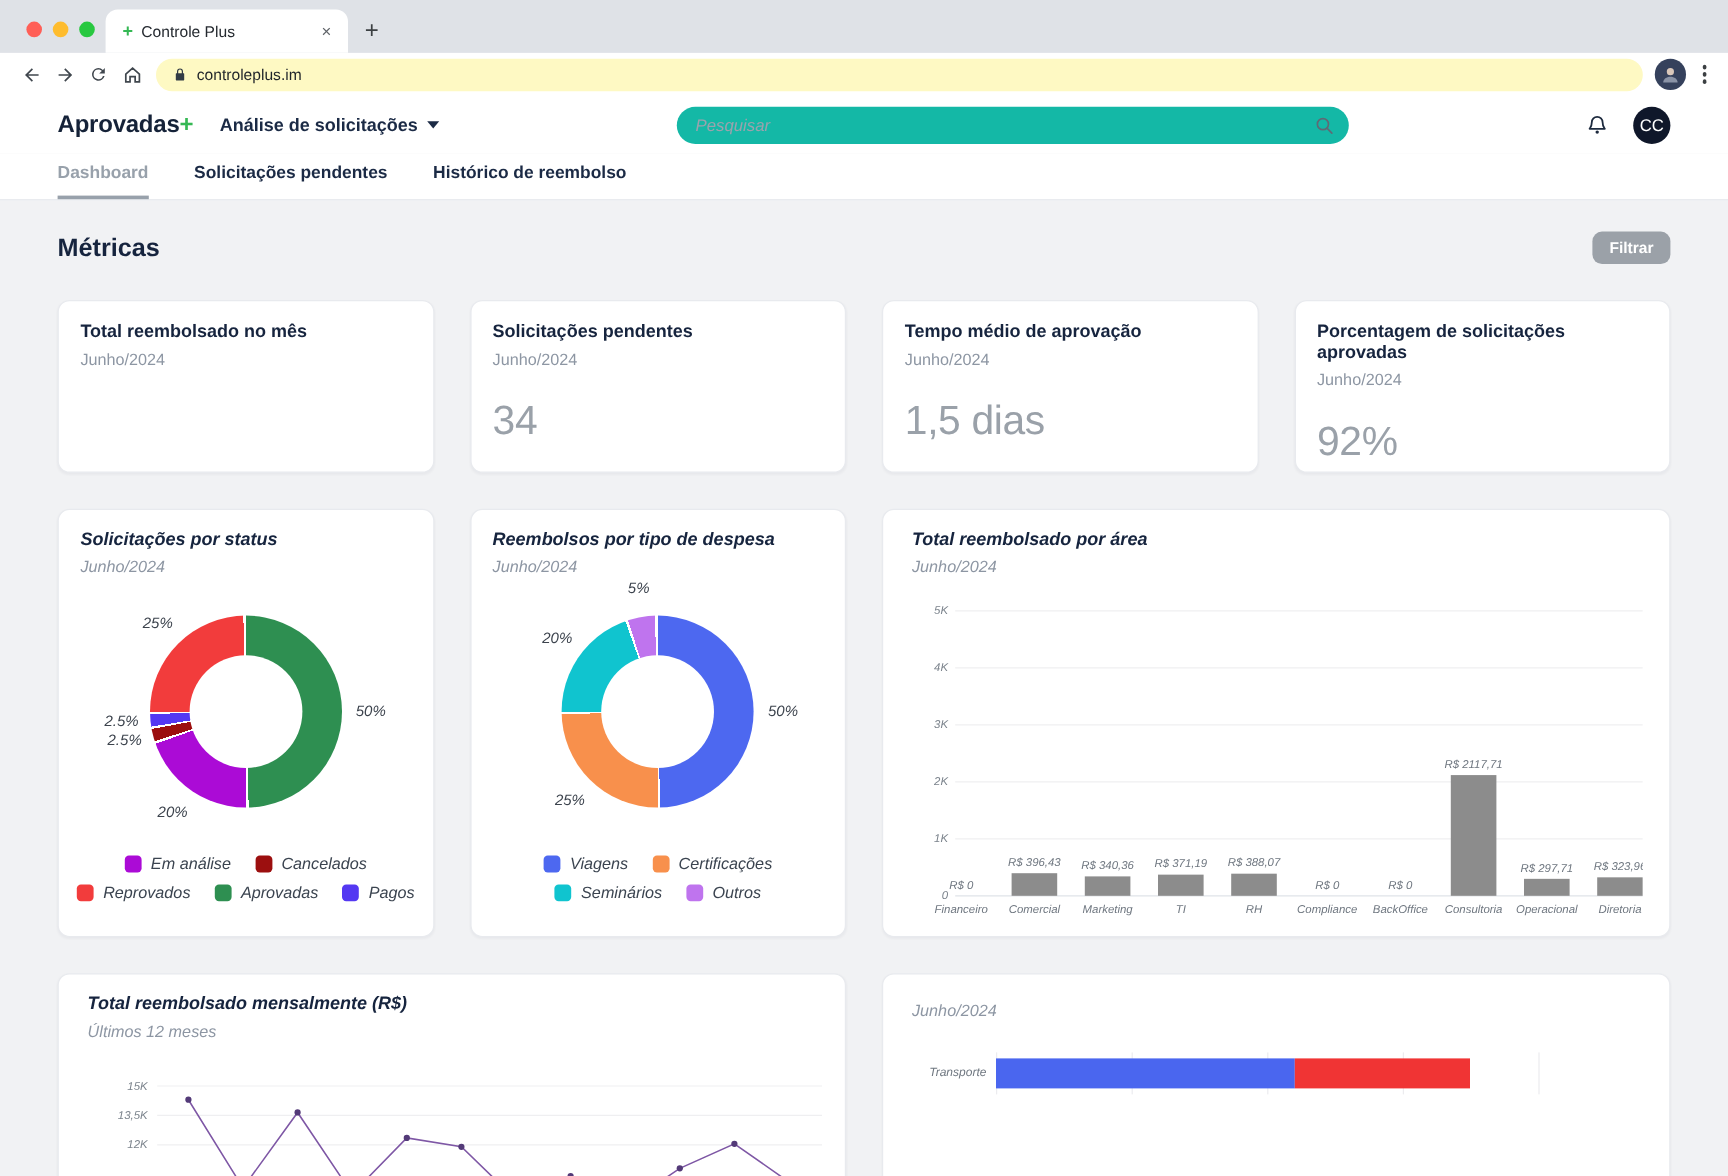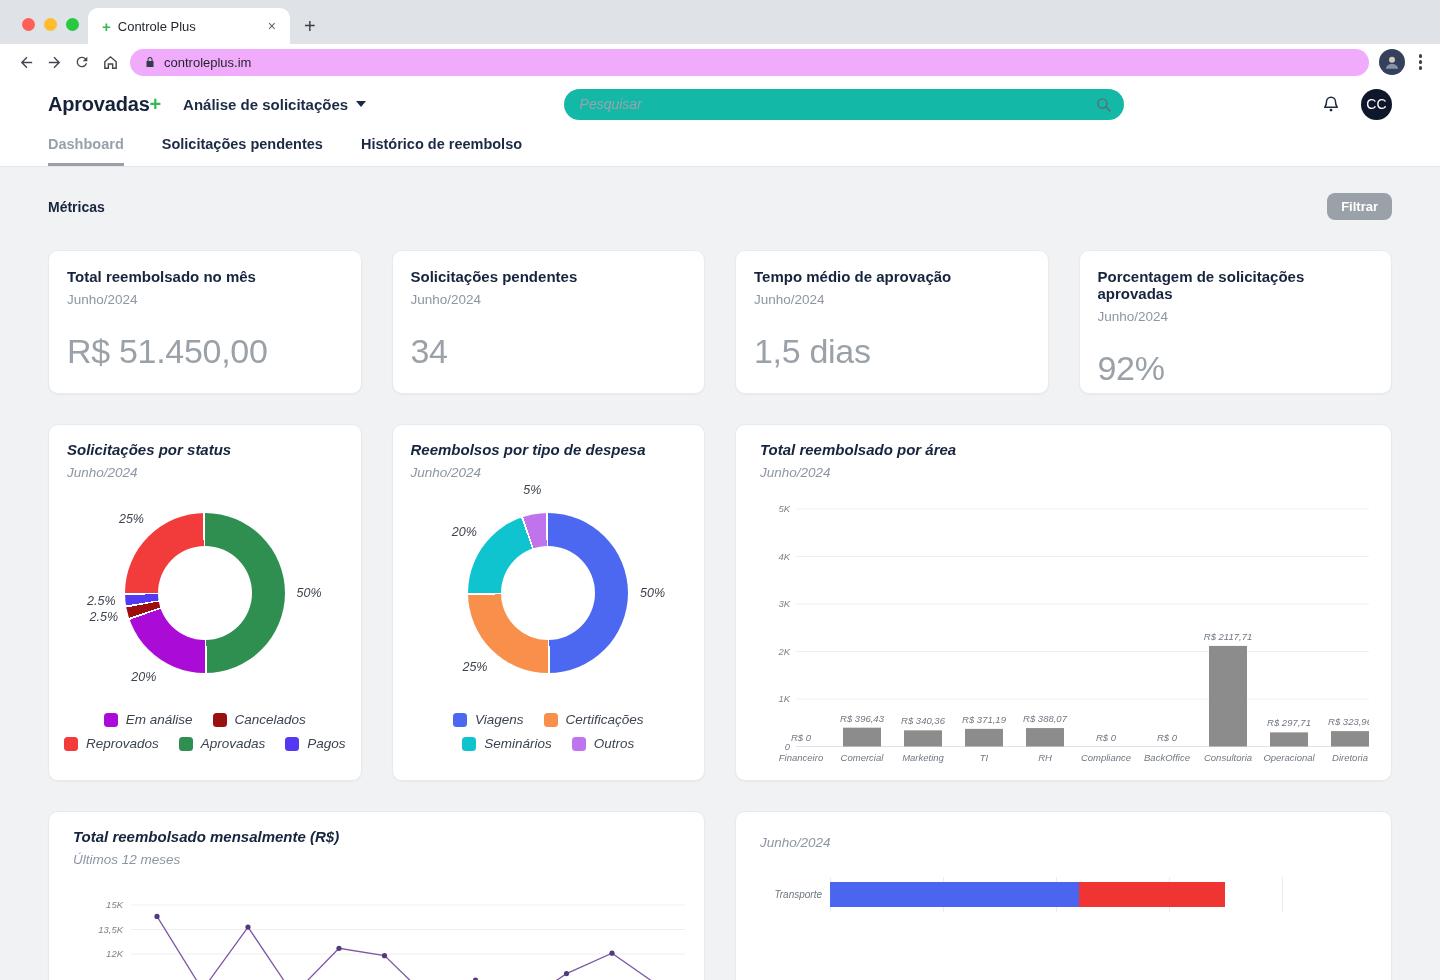--- a/index.html
+++ b/index.html
@@ -14,21 +14,21 @@
   .btab { margin-left:88px; width:202px; height:36px; background:#fff; border-radius:10px 10px 0 0;
     display:flex; align-items:center; padding:0 10px 0 14px; }
   .btab .fav { color:#35b854; font-weight:800; font-size:15px; margin-right:7px; }
   .btab .ttl { font-size:13px; color:#24292f; flex:1; white-space:nowrap; overflow:hidden; }
   .btab .cls { color:#5f6368; font-size:14px; padding:2px 4px; cursor:pointer; }
   .newtab { font-size:20px; color:#3c4043; margin:0 0 8px 14px; cursor:pointer; line-height:1; }
 
   .chrome-bar { height:36px; background:#fff; display:flex; align-items:center; padding:0 12px; }
   .nav-ic { width:28px; height:28px; display:flex; align-items:center; justify-content:center; border-radius:50%; cursor:pointer; }
   .nav-ic svg { display:block; }
-  .omnibox { flex:1; height:27px; background:#f0abfc; border-radius:14px; margin:0 10px 0 6px;
+  .omnibox { flex:1; height:27px; background:#fef9c3; border-radius:14px; margin:0 10px 0 6px;
     display:flex; align-items:center; padding:0 14px; gap:8px; }
   .omnibox .url { font-size:13px; color:#1f2429; }
   .b-avatar { width:26px; height:26px; border-radius:50%; background:#35415c; display:flex; align-items:center; justify-content:center; overflow:hidden; margin-right:8px; cursor:pointer; }
   .kebab { display:flex; flex-direction:column; gap:2.5px; padding:4px 6px; cursor:pointer; }
   .kebab i { width:3.5px; height:3.5px; background:#3c4043; border-radius:50%; display:block; }
 
   
   .app-header { height:48px; background:#fff; display:flex; align-items:center; padding:0 48px; }
   .logo { font-size:20px; font-weight:800; color:#152238; letter-spacing:-.2px; }
   .logo .plus { color:#35b854; }
@@ -47,21 +47,21 @@
 
   
   .app-nav { height:39px; background:#fff; border-bottom:1px solid #e4e7eb; display:flex; gap:38px; padding:0 48px; }
   .app-tab { font-size:14.5px; font-weight:700; color:#1b2a45; display:flex; align-items:flex-start; padding-top:8px; cursor:pointer;
     border-bottom:3px solid transparent; }
   .app-tab.active { color:#98a1ab; border-bottom-color:#98a1ab; }
 
   
   .main { height:813px; padding:26px 48px 0; overflow:hidden; }
   .page-head { display:flex; align-items:center; justify-content:space-between; margin-bottom:30px; }
-  .page-head h1 { font-size:14px; font-weight:800; color:#16243e; }
+  .page-head h1 { font-size:21px; font-weight:800; color:#16243e; }
   .filter-btn { background:#9ba1a8; color:#fff; font-size:13px; font-weight:700; border:0;
     padding:6px 14px; border-radius:8px; cursor:pointer; font-family:"Liberation Sans",sans-serif; }
 
   .grid { display:grid; grid-template-columns:repeat(4,1fr); gap:30px; margin-bottom:30px; }
   .card { background:#fff; border:1px solid #e8eaee; border-radius:10px; box-shadow:0 1px 2px rgba(16,24,40,.04); }
   .span2 { grid-column:span 2; }
 
   .metric-card { height:144px; padding:17px 18px; }
   .c-title { font-size:15px; font-weight:700; color:#16243e; }
   .c-sub { font-size:13.5px; color:#8d96a3; margin-top:7px; }
@@ -181,21 +181,20 @@
 <div class="main">
   <div class="page-head">
     <h1>Métricas</h1>
     <button class="filter-btn">Filtrar</button>
   </div>
 
   <div class="grid">
     <div class="card metric-card">
       <div class="c-title">Total reembolsado no mês</div>
       <div class="c-sub">Junho/2024</div>
-      <div class="c-value">R$ 51.450,00</div>
     </div>
     <div class="card metric-card">
       <div class="c-title">Solicitações pendentes</div>
       <div class="c-sub">Junho/2024</div>
       <div class="c-value">34</div>
     </div>
     <div class="card metric-card">
       <div class="c-title">Tempo médio de aprovação</div>
       <div class="c-sub">Junho/2024</div>
       <div class="c-value">1,5 dias</div>

